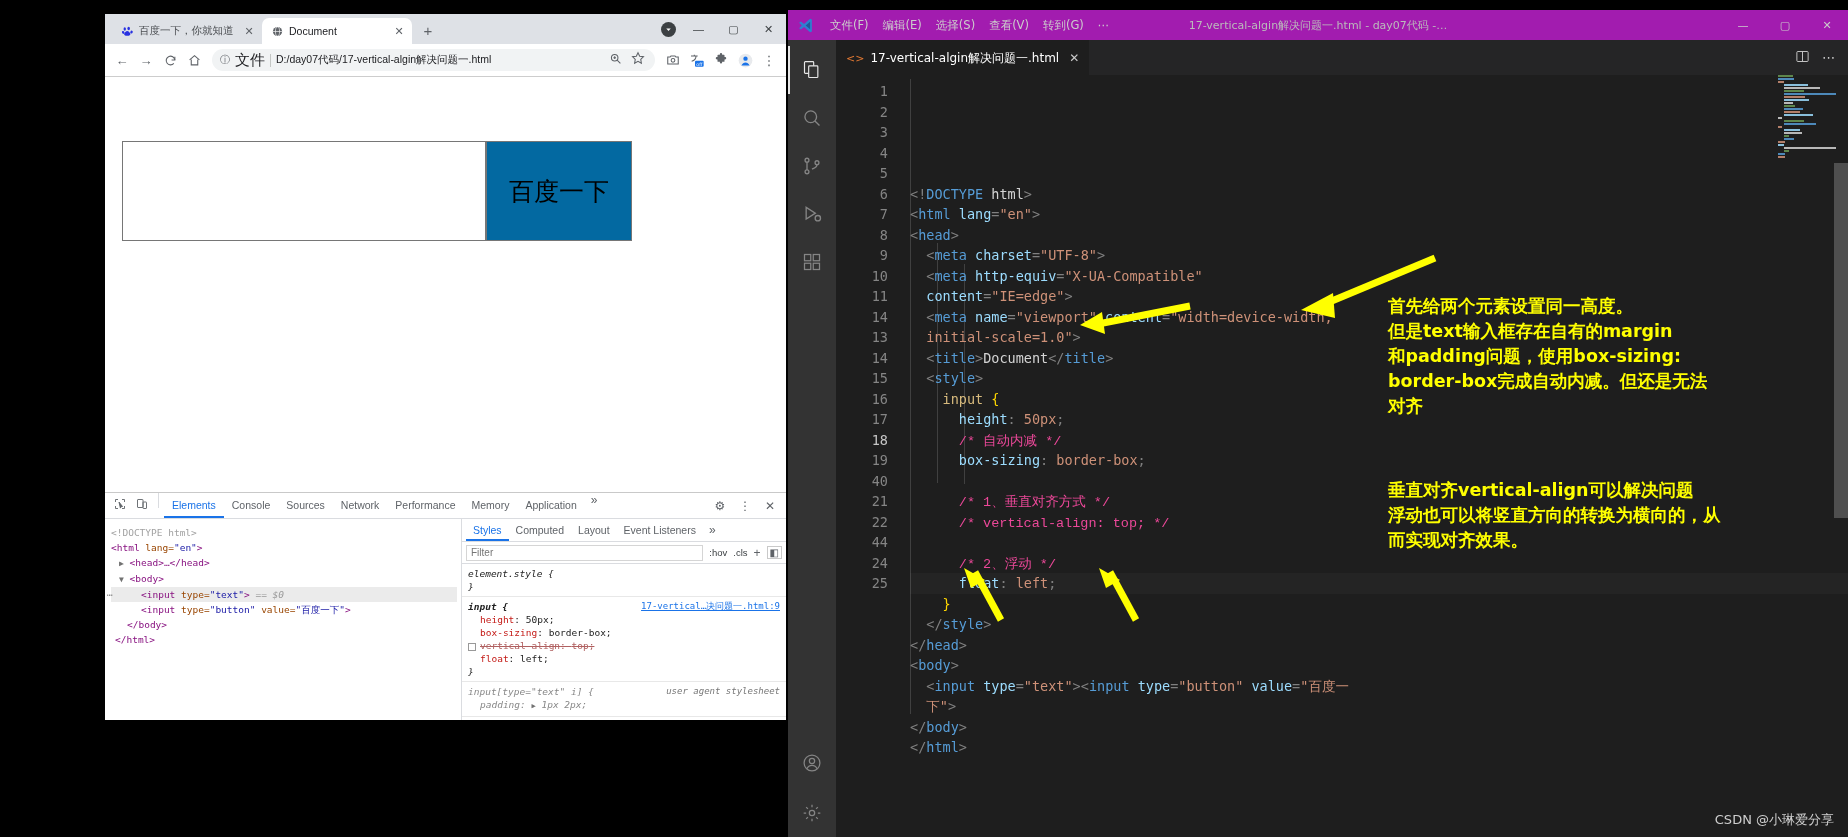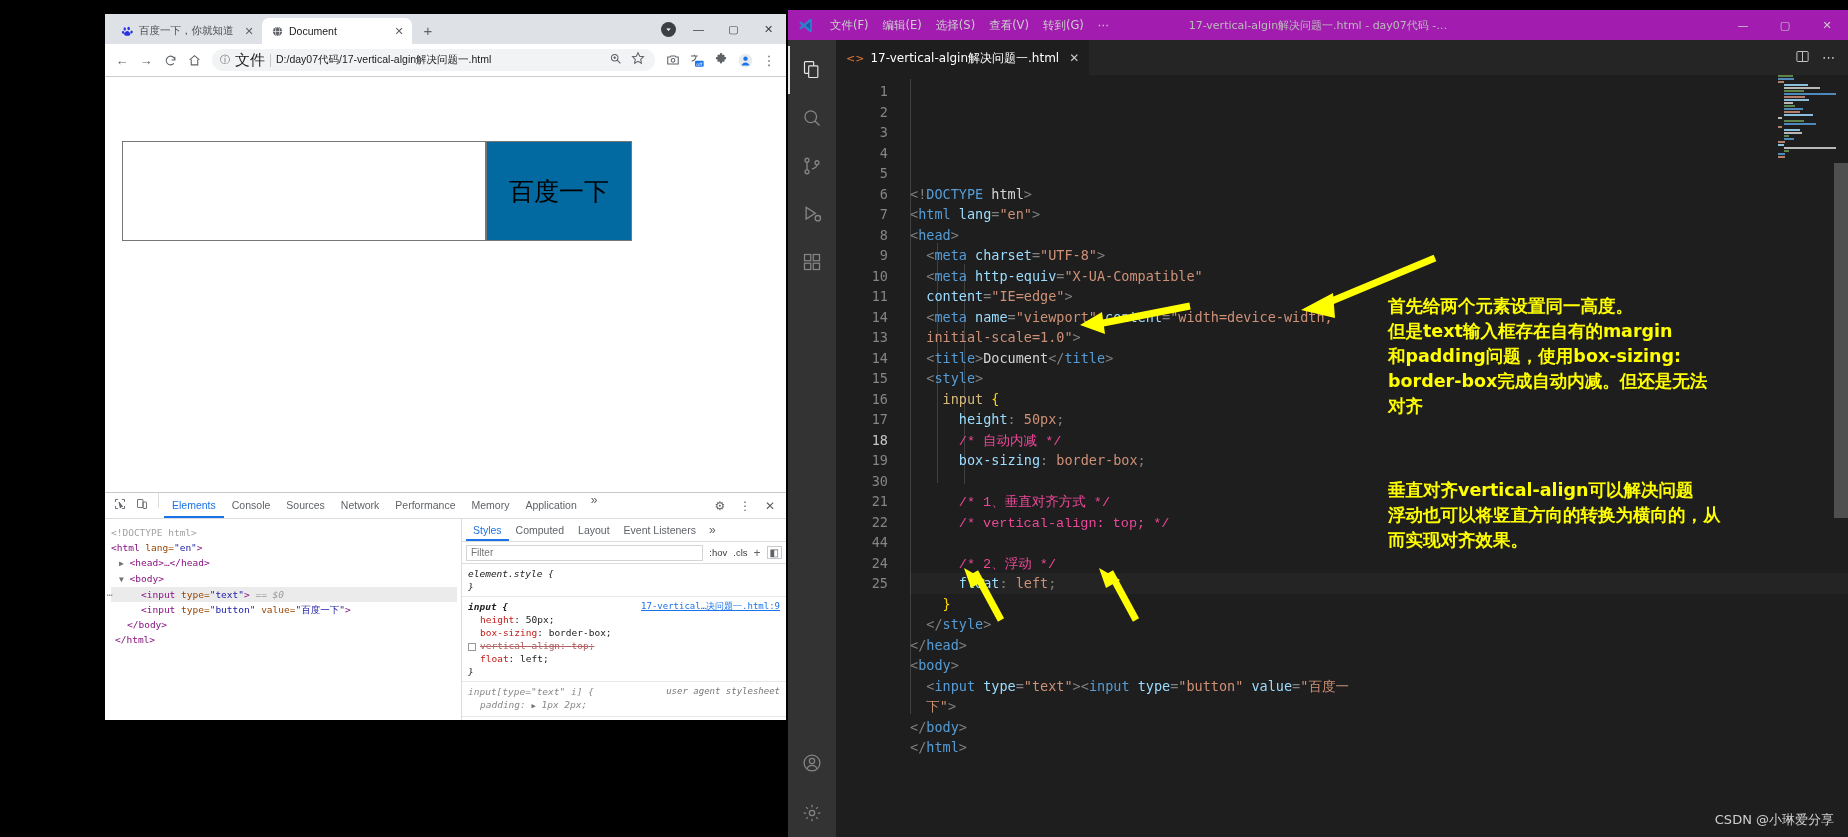--- a/index.html
+++ b/index.html
@@ -649,21 +649,21 @@
               <div class="gut-num" style="padding-right: 10px;">10</div>
               <div class="gut-num" style="padding-right: 10px;">11</div>
               <div class="gut-num" style="padding-right: 10px;">14</div>
               <div class="gut-num" style="padding-right: 10px;">13</div>
               <div class="gut-num" style="padding-right: 10px;">14</div>
               <div class="gut-num" style="padding-right: 10px;">15</div>
               <div class="gut-num" style="padding-right: 10px;">16</div>
               <div class="gut-num" style="padding-right: 10px;">17</div>
               <div class="gut-num active" style="padding-right: 10px;">18</div>
               <div class="gut-num" style="padding-right: 10px;">19</div>
-              <div class="gut-num" style="padding-right: 10px;">30</div>
+              <div class="gut-num" style="padding-right: 10px;">40</div>
               <div class="gut-num" style="padding-right: 10px;">21</div>
               <div class="gut-num" style="padding-right: 10px;">22</div>
               <div class="gut-num" style="padding-right: 10px;">44</div>
               <div class="gut-num" style="padding-right: 10px;"></div>
               <div class="gut-num" style="padding-right: 10px;">24</div>
               <div class="gut-num" style="padding-right: 10px;">25</div>
             </div>
           <div class="vs-code">
             <div class="ind-guide" style="left:12px; top:4px; height:635px;"></div>
             <div class="ind-guide" style="left:39px; top:168px; height:240px;"></div>

